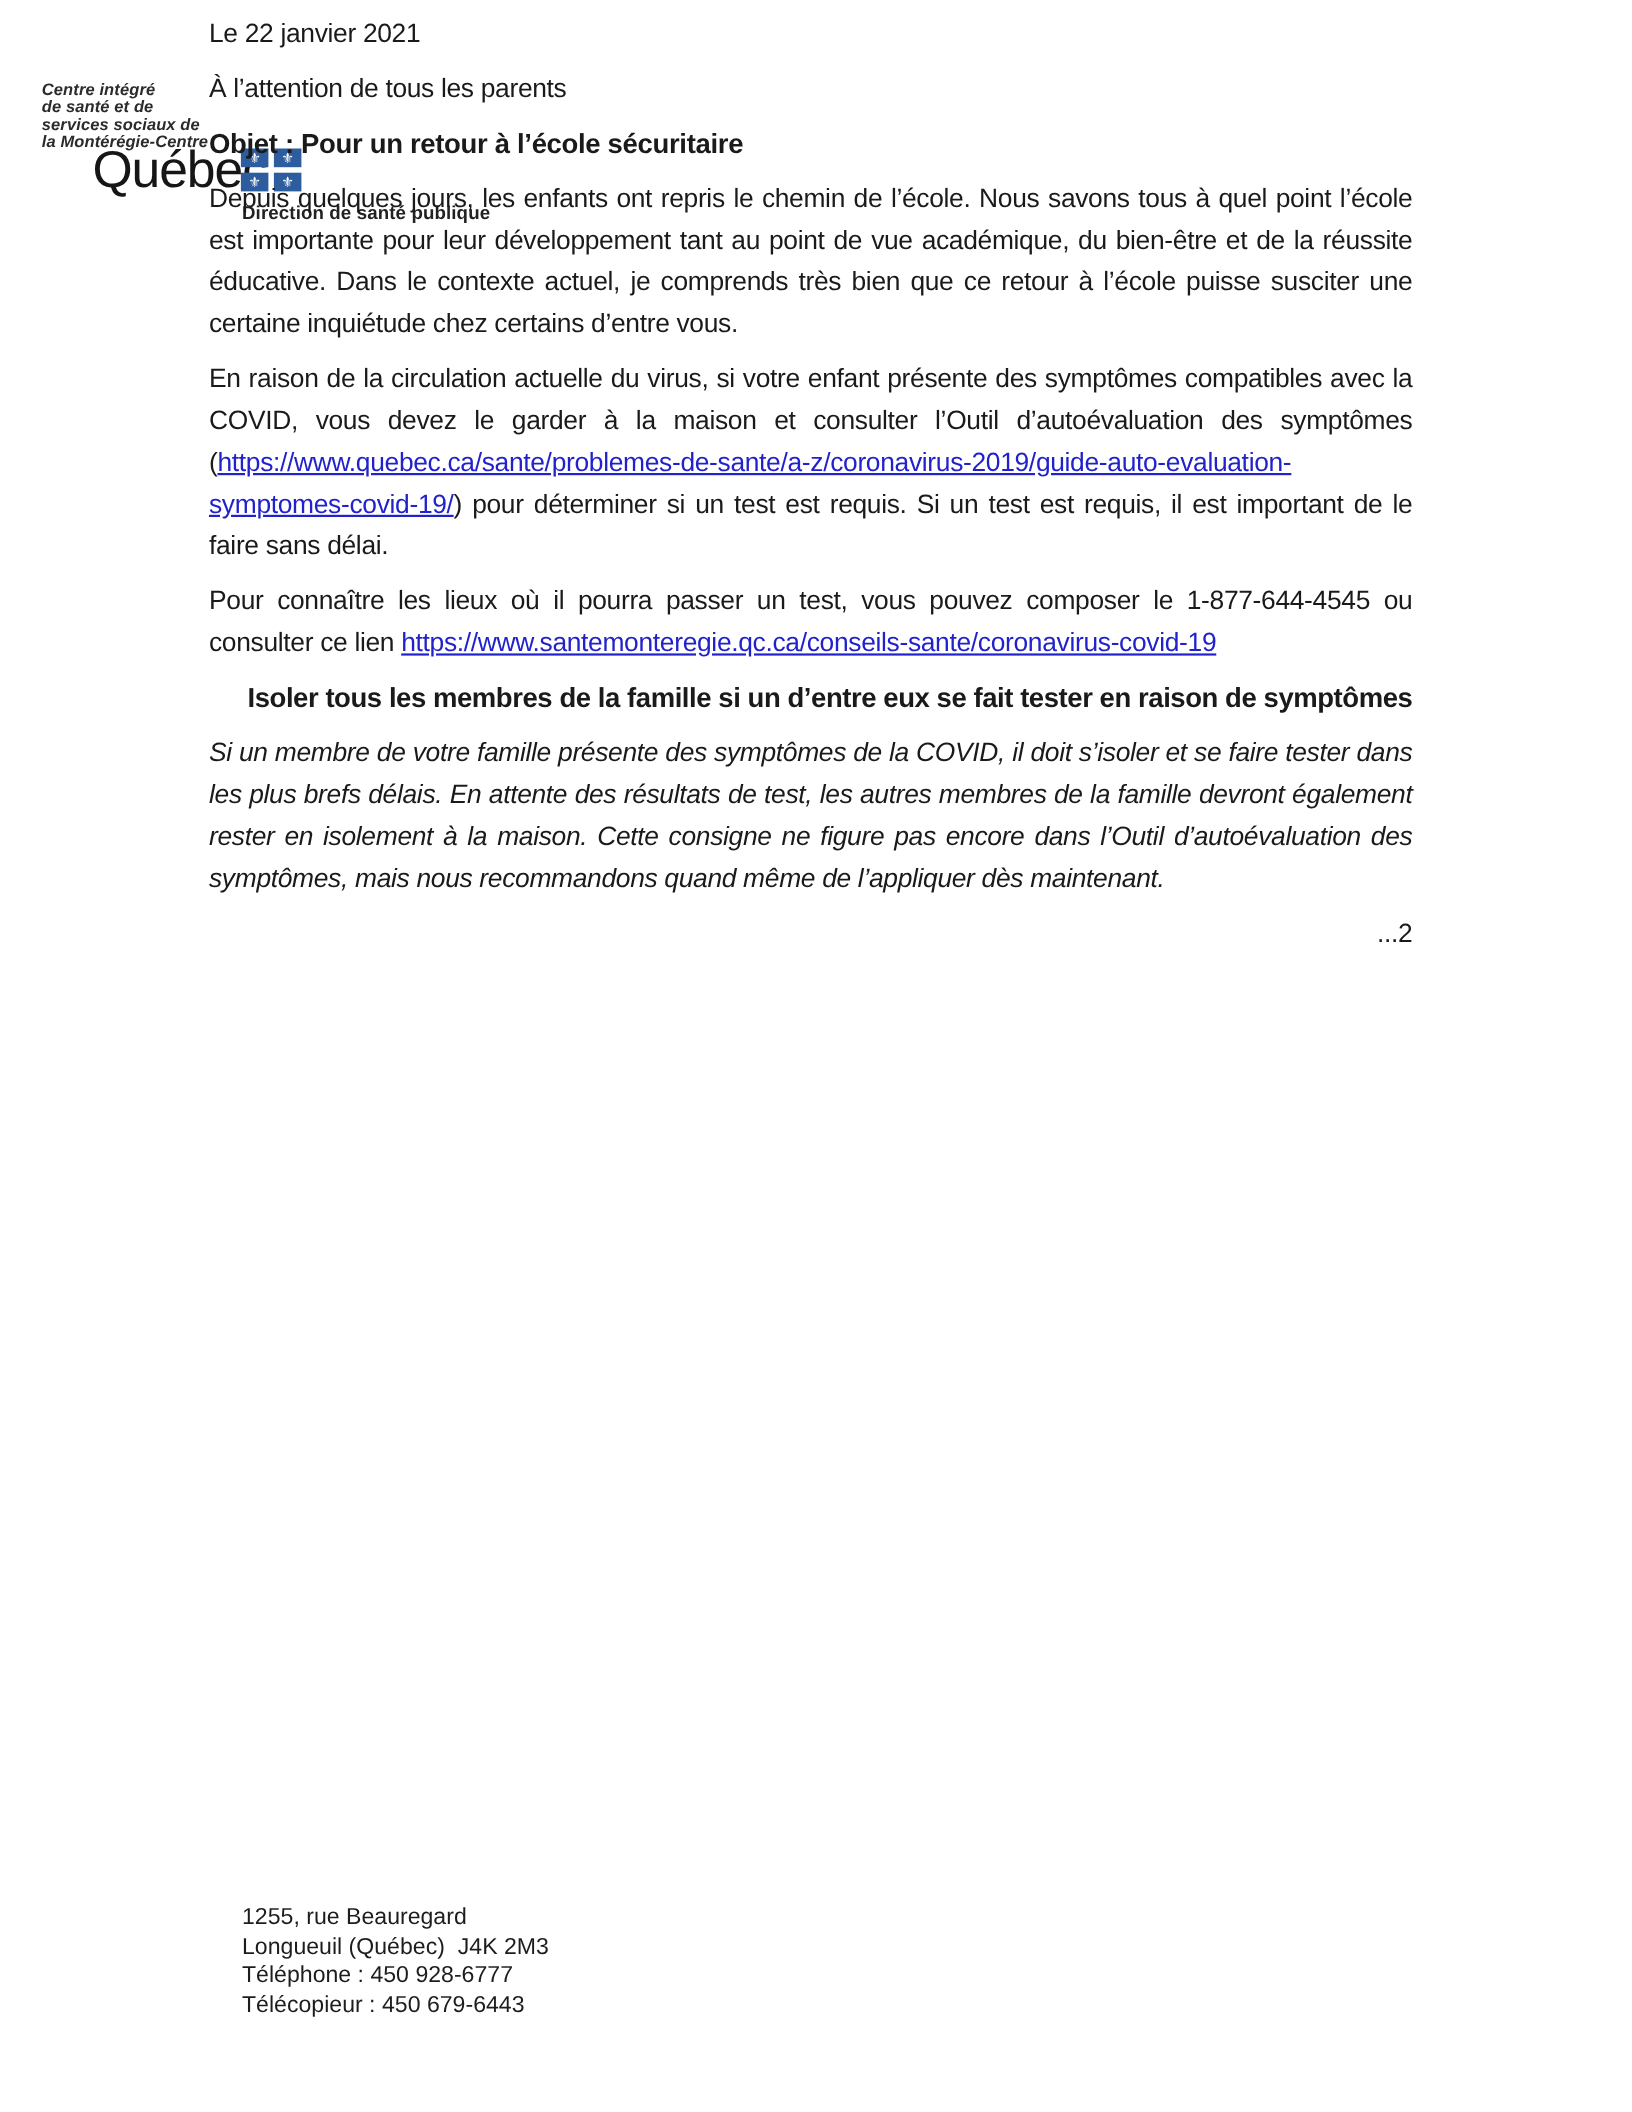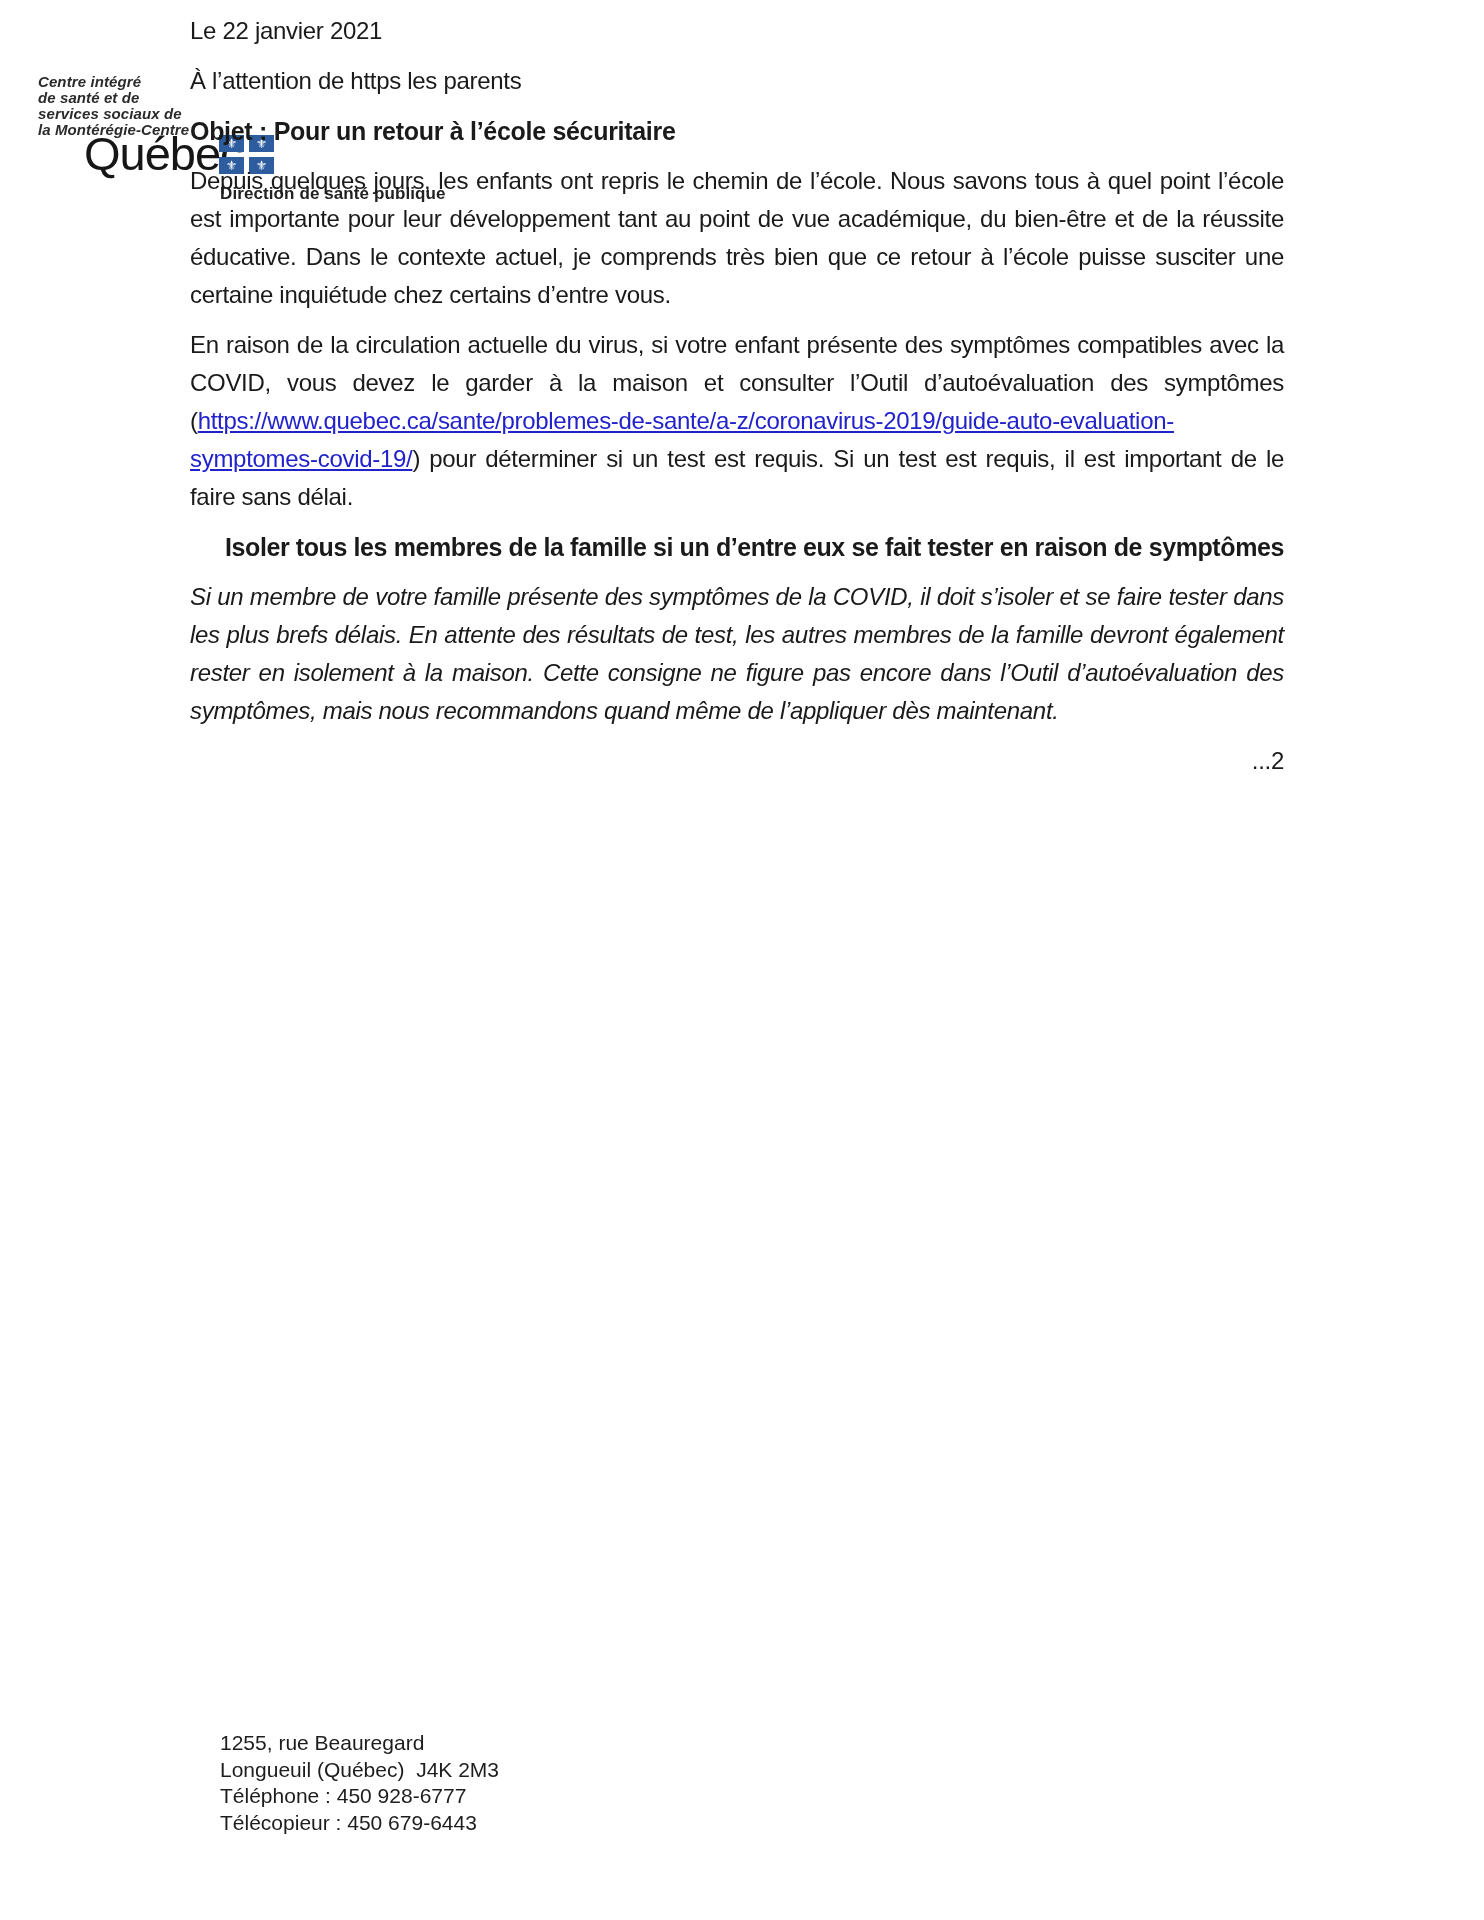--- a/index.html
+++ b/index.html
@@ -88,30 +88,31 @@
       <div class="flag-cell" style="background:#2e5d9f">
           <span class="fleur">⚜</span>
         </div>
     </div>
     <div class="dept">Direction de santé publique</div>
   </div>
 
   <div class="letter">
     <div class="date">Le 22 janvier 2021</div>
 
-    <div class="attention">À l’attention de https les parents</div>
+    <div class="attention">À l’attention de tous les parents</div>
 
     <div class="subject">Objet : Pour un retour à l’école sécuritaire</div>
 
 
     <p class="para para-intro">Depuis quelques jours, les enfants ont repris le chemin de l’école. Nous savons tous à quel point l’école est importante pour leur développement tant au point de vue académique, du bien-être et de la réussite éducative. Dans le contexte actuel, je comprends très bien que ce retour à l’école puisse susciter une certaine inquiétude chez certains d’entre vous.</p>
 
 
     <p class="para para-testing"><span>En raison de la circulation actuelle du virus, si votre enfant présente des symptômes compatibles avec la COVID, vous devez le garder à la maison et consulter l’Outil d’autoévaluation des symptômes (</span><a class="doc-link" href="#">https://www.quebec.ca/sante/problemes-de-sante/a-z/coronavirus-2019/guide-auto-evaluation-symptomes-covid-19/</a><span>) pour déterminer si un test est requis. Si un test est requis, il est important de le faire sans délai.</span></p>
 
+    <p class="para para-locations"><span>Pour connaître les lieux où il pourra passer un test, vous pouvez composer le 1-877-644-4545 ou consulter ce lien </span><a class="doc-link" href="#">https://www.santemonteregie.qc.ca/conseils-sante/coronavirus-covid-19</a></p>
 
     <div class="h-section h-isolation">Isoler tous les membres de la famille si un d’entre eux se fait tester en raison de symptômes</div>
 
     <p class="para para-isolation">Si un membre de votre famille présente des symptômes de la COVID, il doit s’isoler et se faire tester dans les plus brefs délais. En attente des résultats de test, les autres membres de la famille devront également rester en isolement à la maison. Cette consigne ne figure pas encore dans l’Outil d’autoévaluation des symptômes, mais nous recommandons quand même de l’appliquer dès maintenant.</p>
 
     <div class="page-marker">...2</div>
   </div>
 
   <div class="footer">
     <div>1255, rue Beauregard</div>

